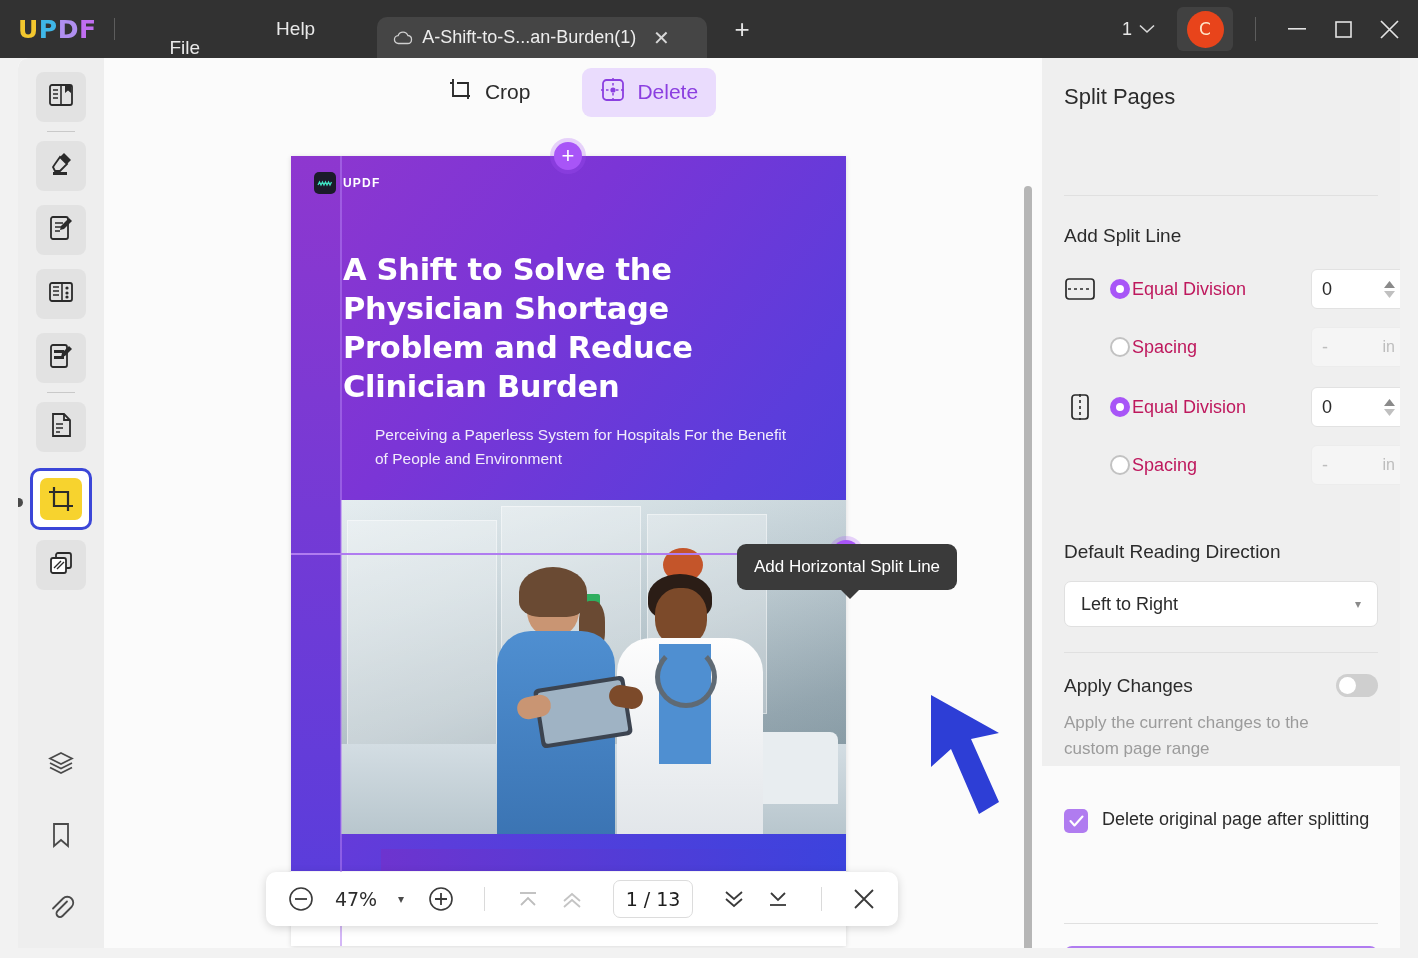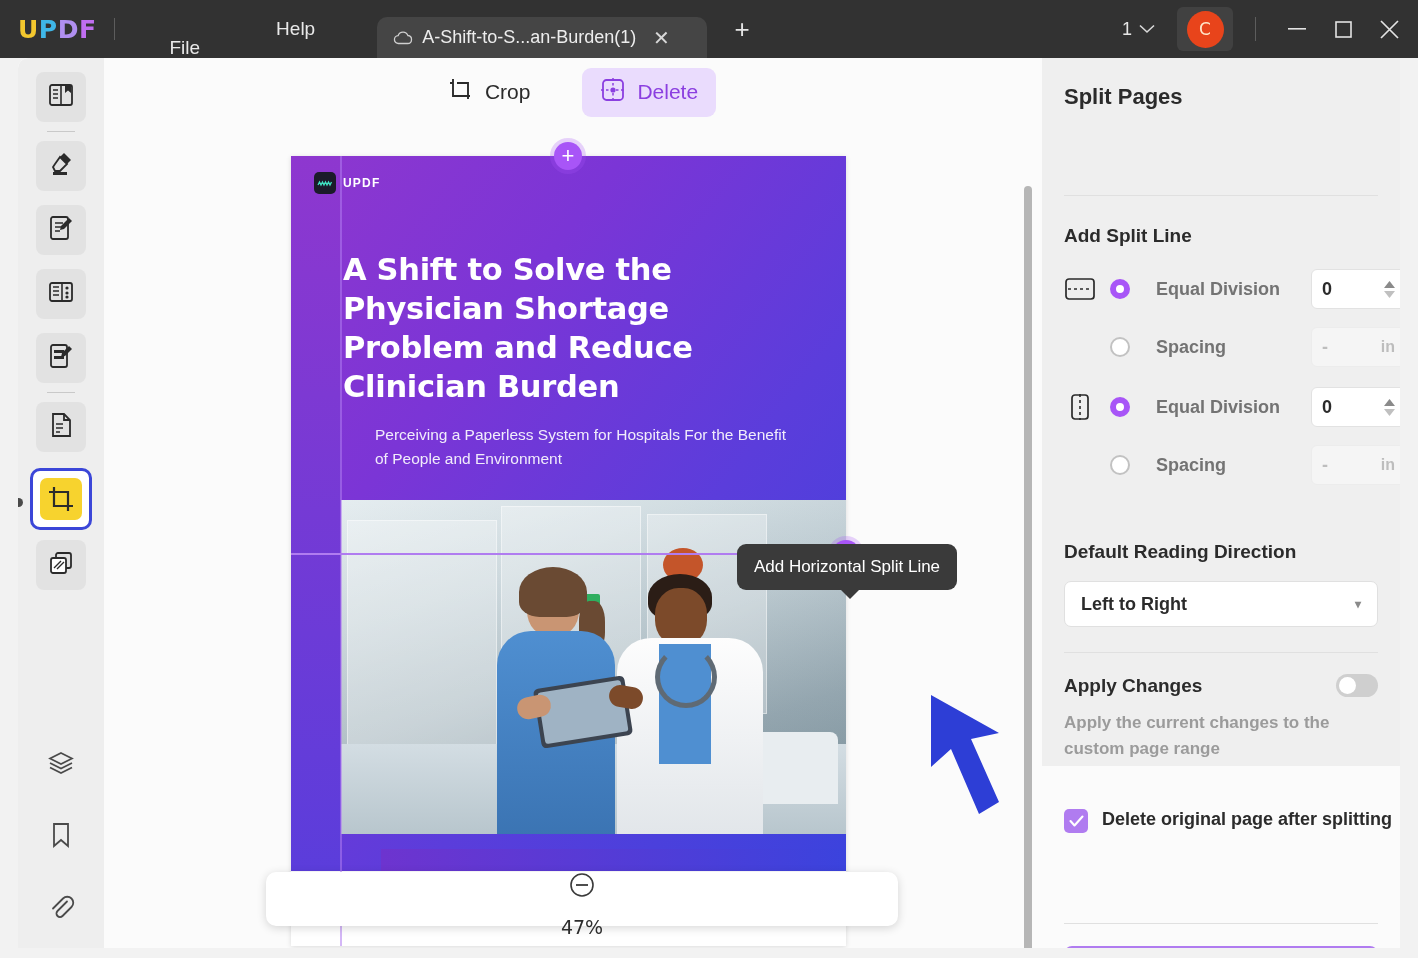--- a/index.html
+++ b/index.html
@@ -290,21 +290,21 @@
   
   #vscroll {
     position:absolute; right:10px; top:60px; width:8px; height:780px;
     background:#b6b6b6; border-radius:4px;
   }
 
   
   #zoombar {
     position:absolute; left:162px; bottom:22px; width:632px; height:54px;
     background:#ffffff; border-radius:10px; box-shadow:0 2px 10px rgba(0,0,0,.16);
-    display:flex; align-items:center; padding:0 22px; gap:18px;flex-direction:column;
+    display:flex; align-items:center; padding:0 22px; gap:18px;
   }
   .zb-icon {
     width:34px; height:34px; display:flex; align-items:center; justify-content:center;
     color:#333333;
   }
   .zb-icon.dim { color:#bdbdbd; }
   #zoom-val {
     width:72px; text-align:center; font-size:19px; color:#2d2d2d;
     font-family:"DejaVu Sans", sans-serif;
   }
@@ -314,21 +314,20 @@
     width:120px; height:38px; background:#ffffff; border:1px solid #dcdcdc;
     border-radius:7px; display:flex; align-items:center; justify-content:center;
     font-size:19px; color:#1d1d1d; margin:0 10px;
     font-family:"DejaVu Sans", sans-serif;
   }
 
   
   #rightpanel {
     position:absolute; top:0; left:1024px; width:358px; height:708px;
     background:#efefef;
-    font-weight:bold;
   }
   #rp-title {
     position:absolute; left:22px; top:26px; font-size:22px; color:#2b2b2b;
   }
   .rp-rule { position:absolute; left:22px; width:314px; height:1px; background:#e0e0e0; }
   #rule1 { top:137px; }
   #rule2 { top:594px; }
   #rule3 { top:865px; }
   .rp-section {
     position:absolute; left:22px; font-size:19px; color:#2b2b2b;
@@ -342,21 +341,21 @@
   #srow1 { top:209px; }
   #srow2 { top:267px; }
   #srow3 { top:327px; }
   #srow4 { top:385px; }
   .srow-icon { width:46px; display:flex; align-items:center; }
   .radio {
     width:20px; height:20px; border-radius:50%; border:2px solid #c2c2c2;
     background:#ffffff; flex:none; position:relative;
   }
   .radio.on { border:6px solid #a855f7; background:#ffffff; }
-  .srow-label { margin-left:26px; font-size:18px; color:#737373; }
+  .srow-label { margin-left:2px; font-size:18px; color:#be185d; }
   .numbox {
     position:absolute; right:-22px; width:95px; height:40px; background:#ffffff;
     border:1px solid #e2e2e2; border-radius:6px;
     display:flex; align-items:center; padding:0 10px;
     font-size:18px; color:#2a2a2a;
   }
   .numbox.disabled { background:#f5f5f5; border-color:#ececec; color:#bdbdbd; }
   .numbox .spin {
     margin-left:auto; display:flex; flex-direction:column;
     align-items:center; justify-content:center; gap:3px; color:#9a9a9a;

